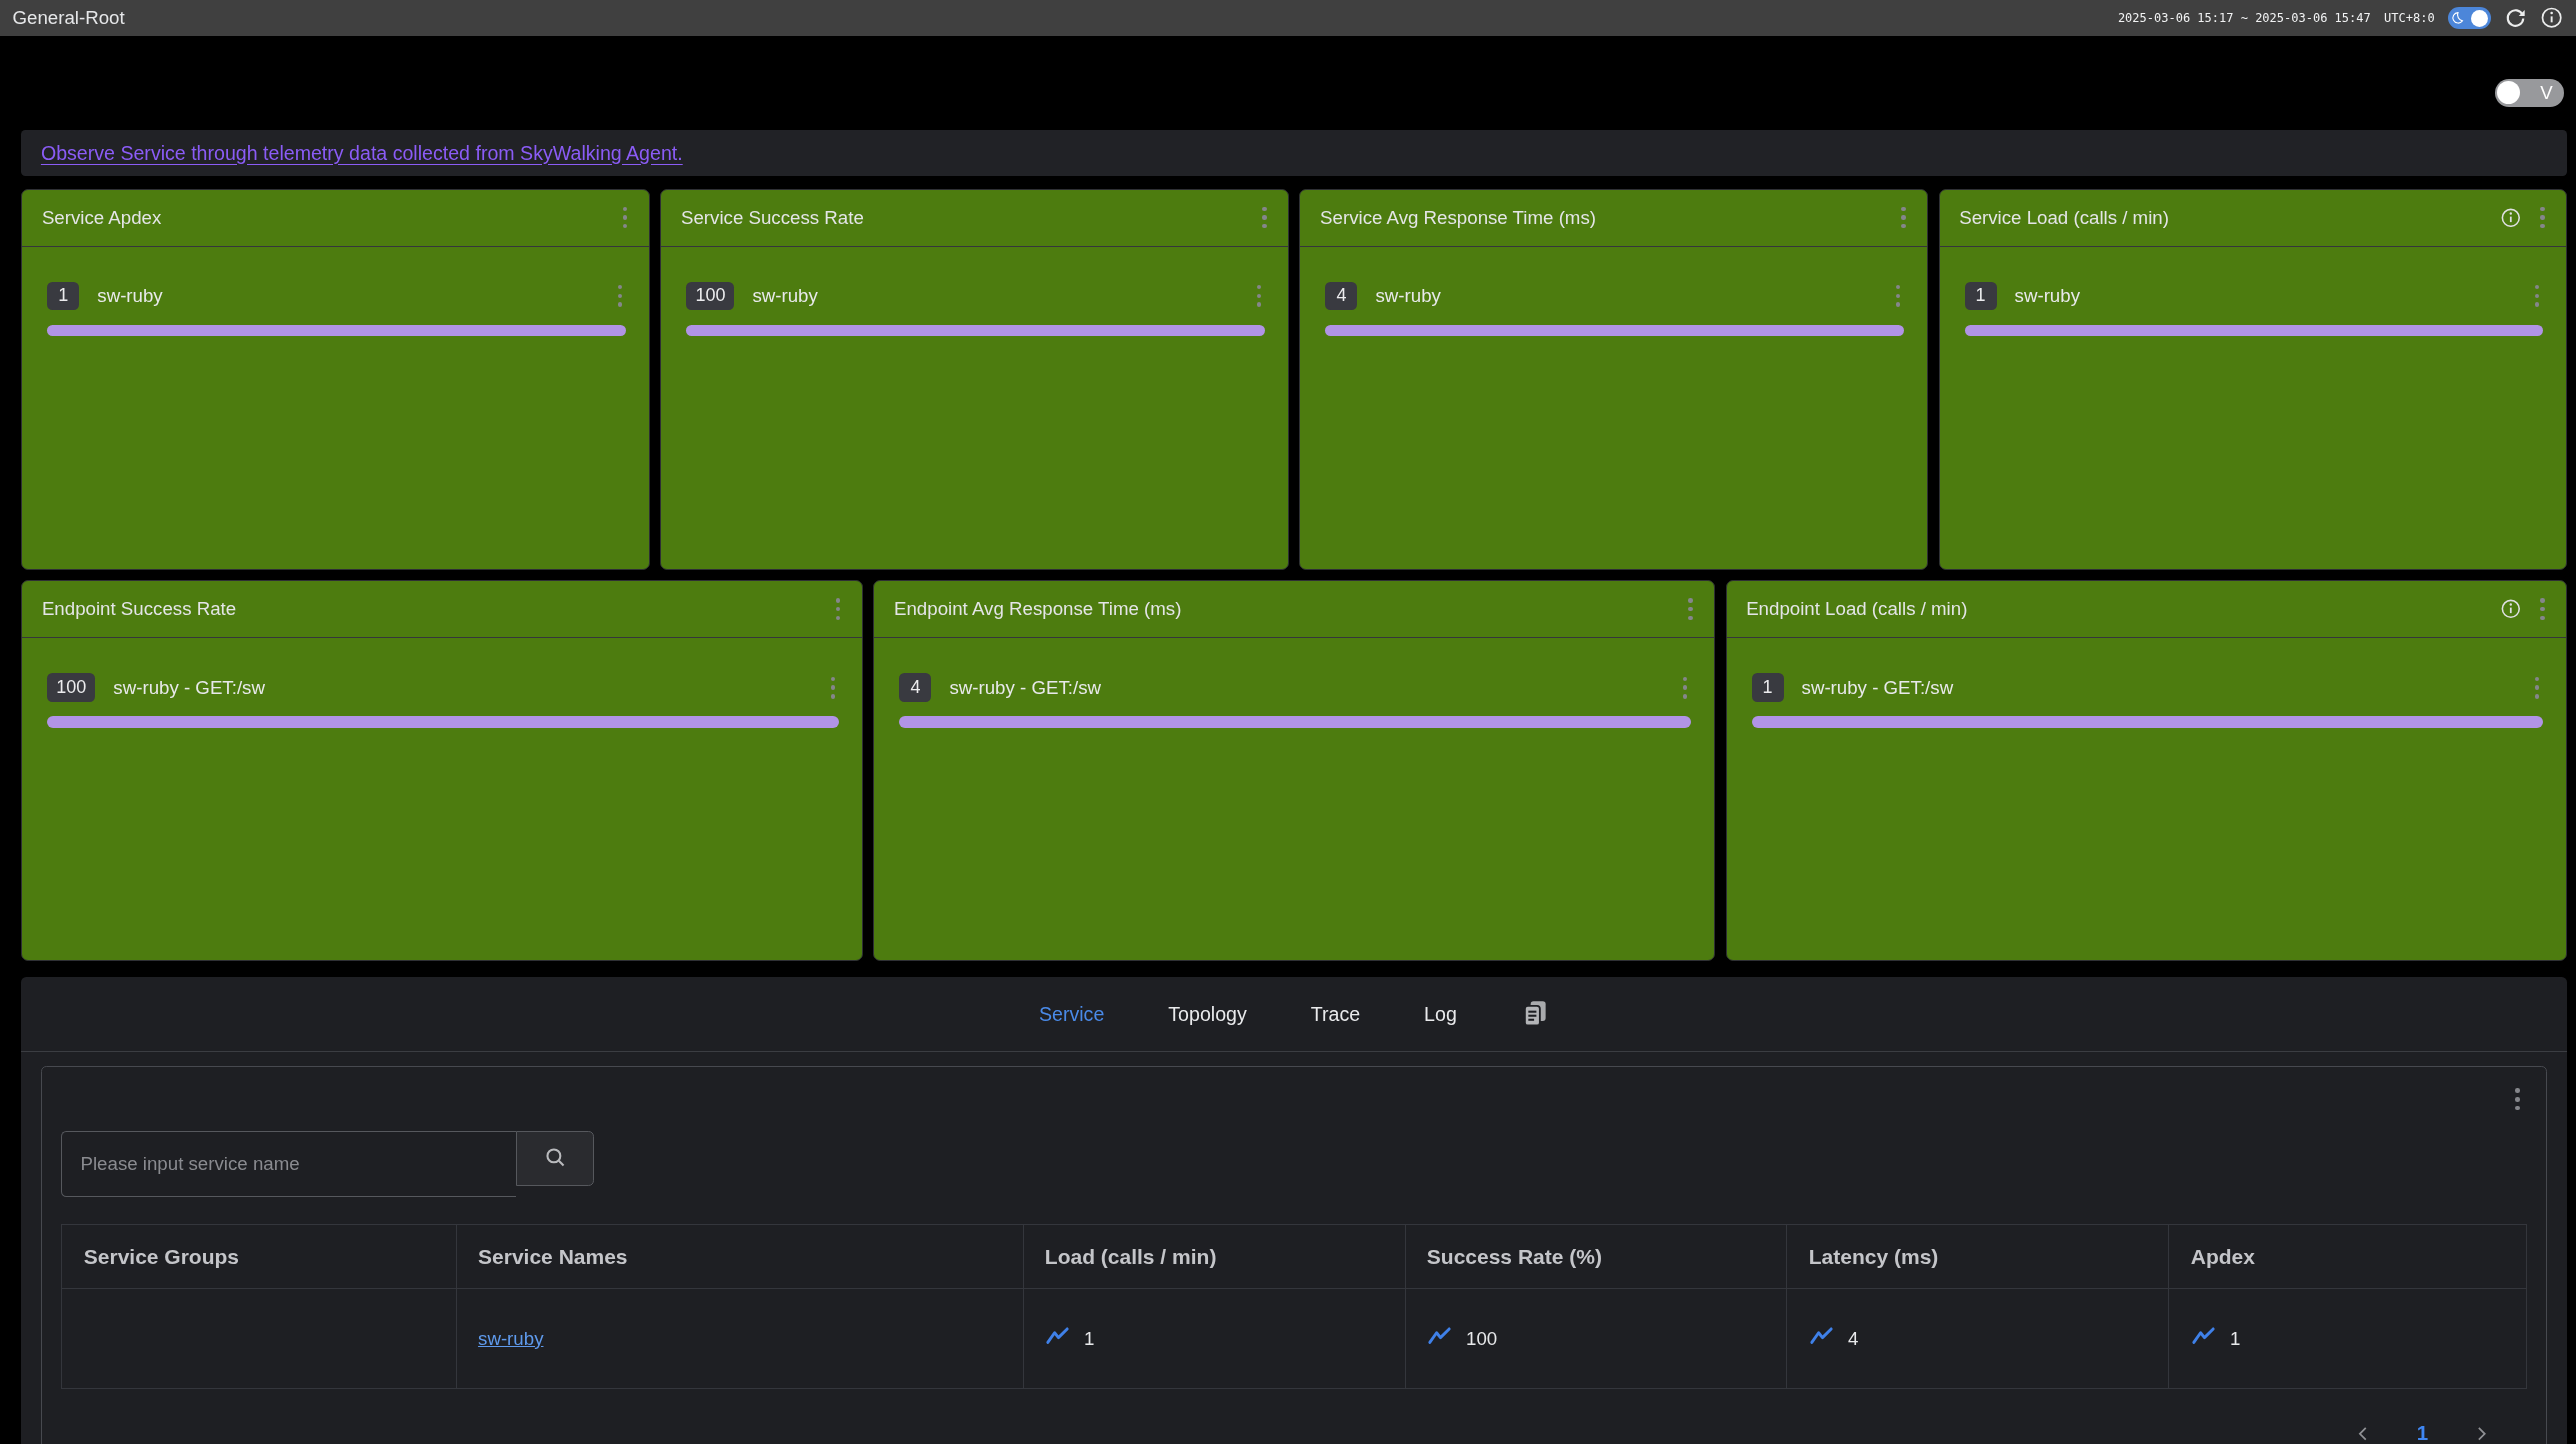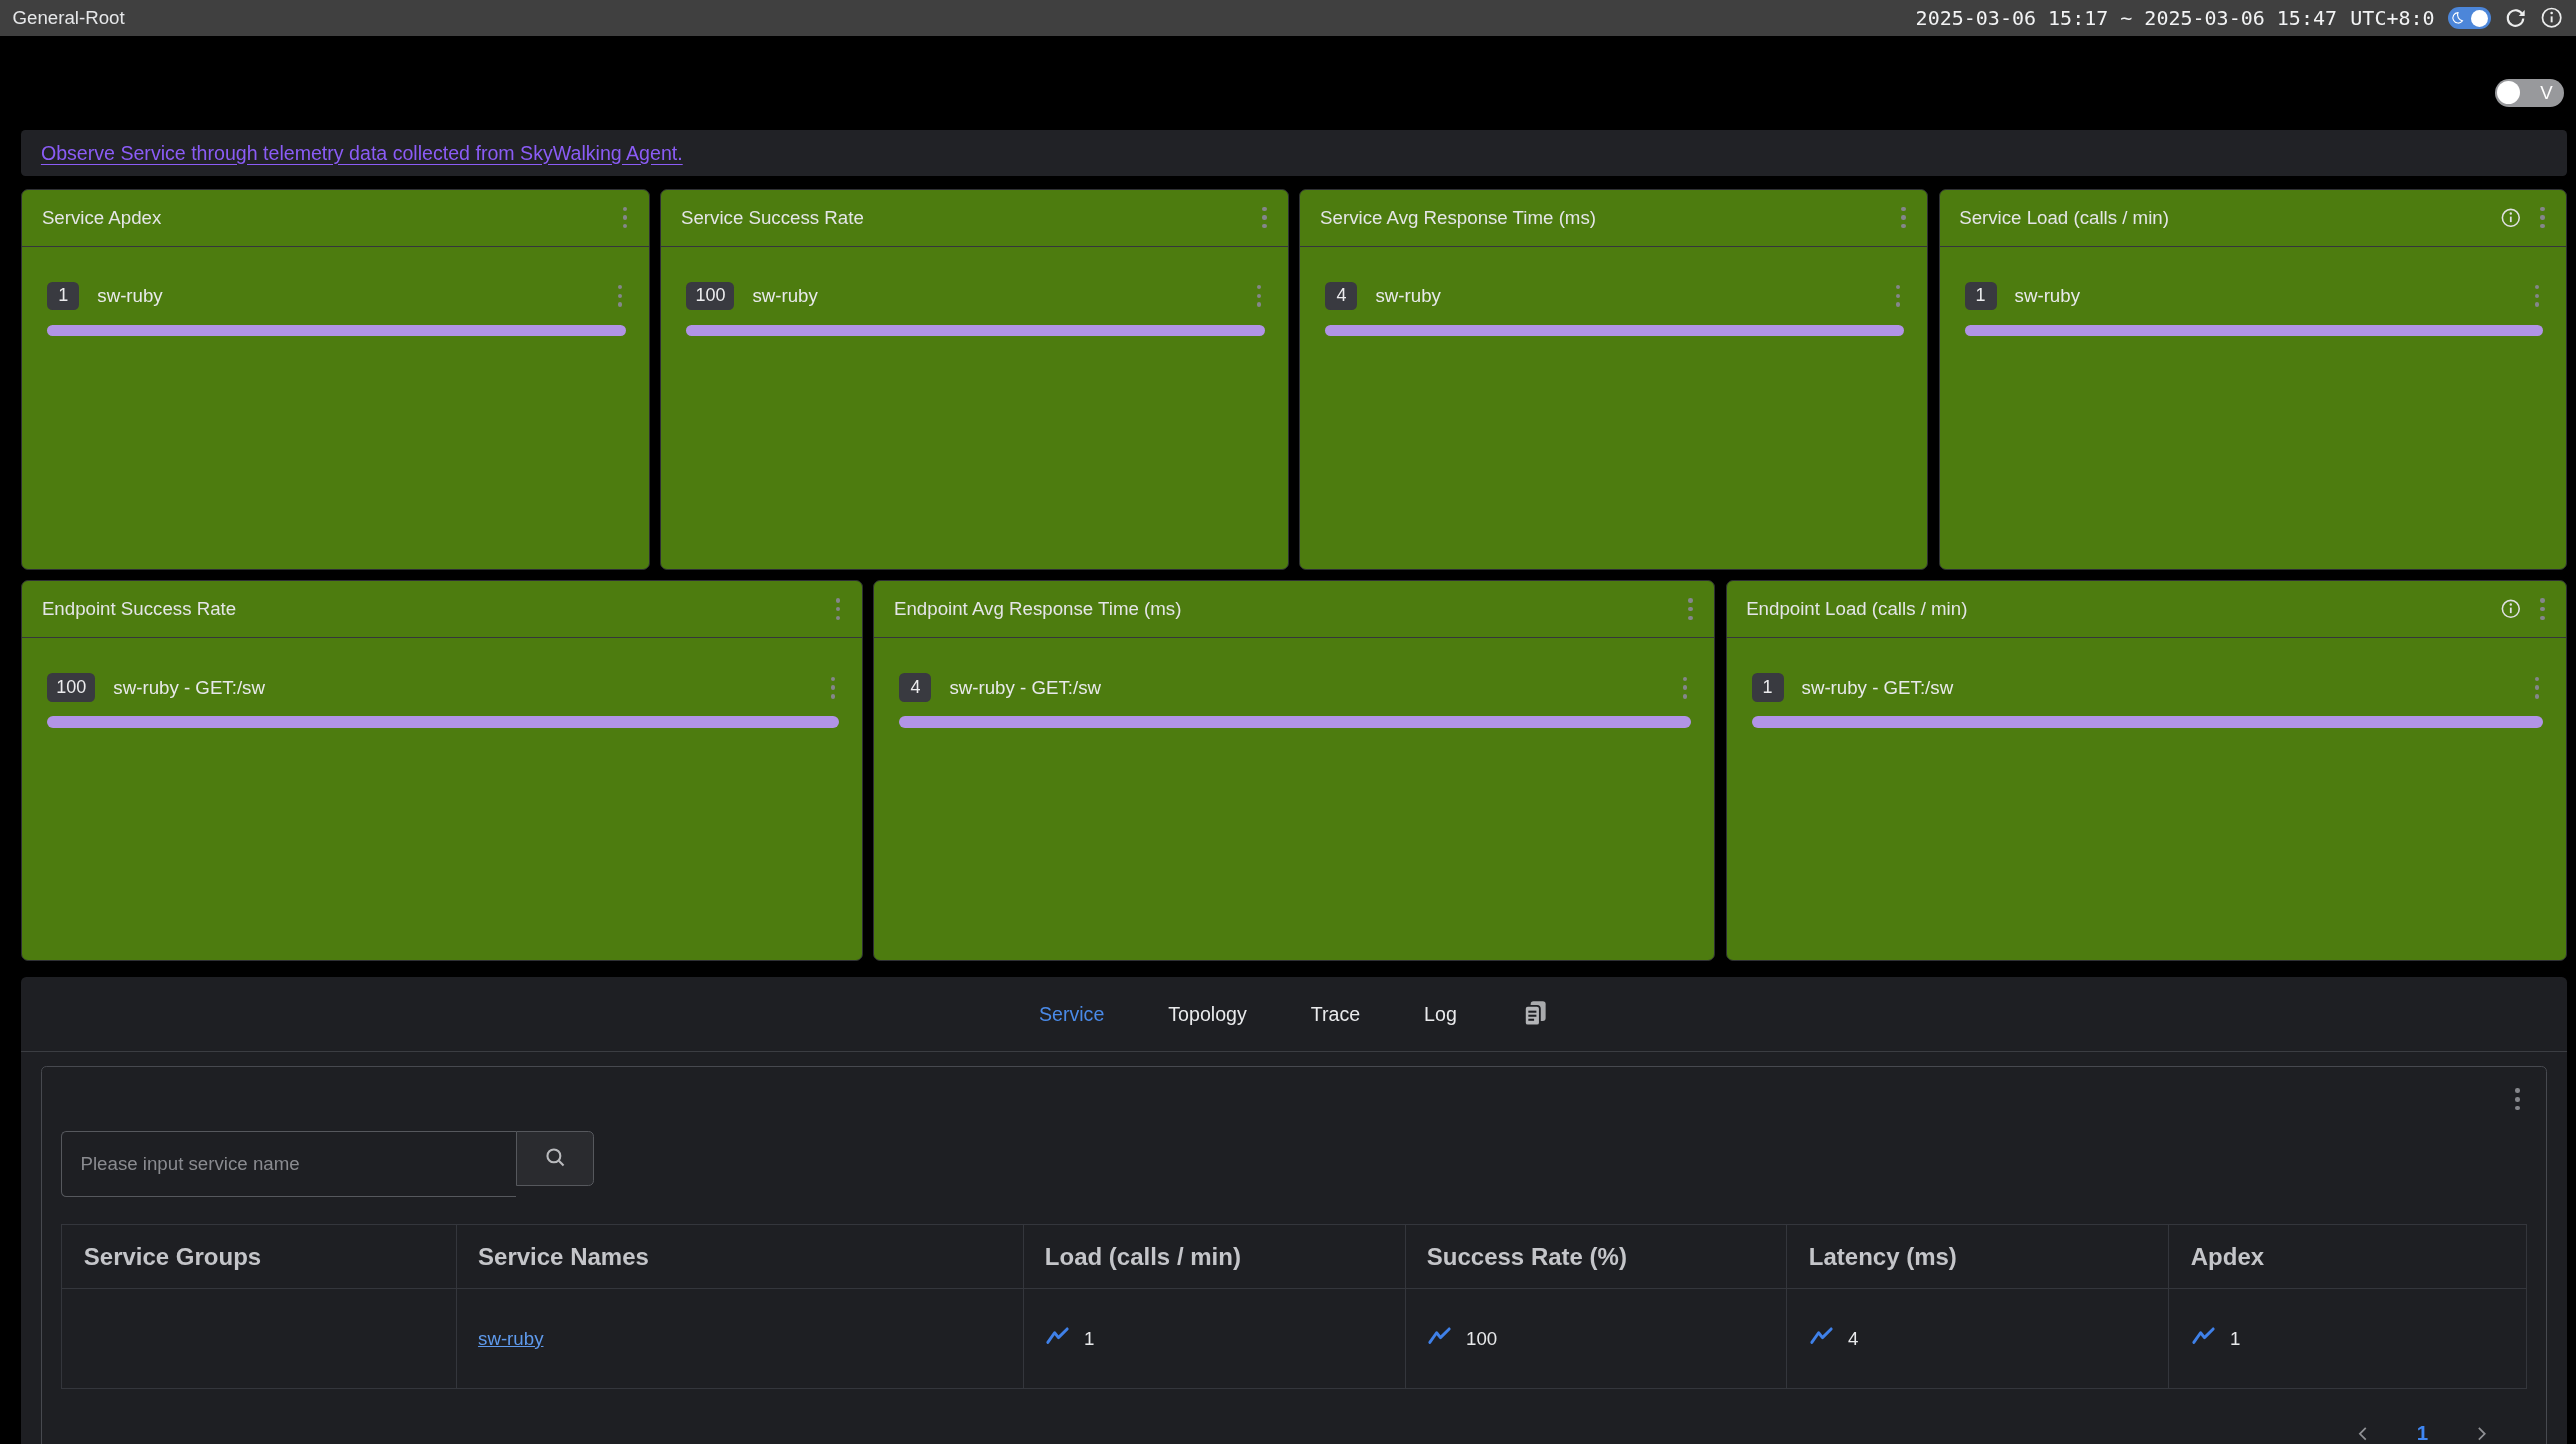--- a/index.html
+++ b/index.html
@@ -4,21 +4,21 @@
 <style>
   * { margin:0; padding:0; box-sizing:border-box; }
   html,body { width:2576px; height:1445px; overflow:hidden; background:#050505;
               font-family:"Liberation Sans", sans-serif; }
 
   
   .topbar { height:36px; background:#404040; display:flex; align-items:center;
             justify-content:space-between; padding:0 14.2px 0 12.5px; }
   .topbar-title { color:#e6e7e9; font-size:18.7px; }
   .topbar-right { display:flex; align-items:center; gap:13.3px; }
-  .time-text { font-family:"DejaVu Sans Mono", monospace; color:#f2f3f4; font-size:20px;
+  .time-text { font-family:"DejaVu Sans Mono", monospace; color:#f2f3f4; font-size:12px;
                cursor:pointer; white-space:pre; }
   .theme-toggle { width:43px; height:22px; border-radius:11.6px; background:var(--toggle_blue,#4c86d9);
                   display:flex; align-items:center; justify-content:space-between;
                   padding:0 2.7px; cursor:pointer; }
   .theme-toggle .knob { width:17px; height:17px; border-radius:50%; background:#fff; }
   .icon-btn { display:flex; align-items:center; justify-content:center; cursor:pointer; }
 
   
   .blackstrip { height:94px; background:#000; display:flex; justify-content:flex-end;
                 align-items:flex-end; padding:0 12.5px 23px 0; }
@@ -70,21 +70,21 @@
   .search-input { width:455px; height:66px; background:transparent; border:0.9px solid #56585d;
                   border-right:none; border-radius:5.3px 0 0 5.3px; color:#ec4899; font-size:18.7px;
                   padding:0 18px; outline:none; }
   .search-input::placeholder { color:#8a8b90; }
   .search-btn { width:78px; height:55px; background:#2a2b2f; border:0.9px solid #56585d;
                 border-radius:0 5.3px 5.3px 0; display:flex; align-items:center;
                 justify-content:center; cursor:pointer; }
 
   table.svc-table { width:100%; border-collapse:collapse; }
   .svc-table th { height:64px; text-align:left; padding-left:21.3px; color:#c4c5c9;
-                  font-size:24px; font-weight:bold; border:0.9px solid #34363c; }
+                  font-size:21px; font-weight:bold; border:0.9px solid #34363c; }
   .svc-table td { height:100px; padding-left:21.3px; font-size:18.7px; color:#e8e9eb;
                   border:0.9px solid #34363c; }
   .svc-link { color:var(--link_blue,#5f9aec); text-decoration:underline; cursor:pointer; }
   .cell-metric { display:flex; align-items:center; gap:14.2px; }
 
   .pagination { display:flex; justify-content:flex-end; align-items:center; gap:43px;
                 margin-top:32px; padding-right:36px; }
   .page-arrow { cursor:pointer; display:flex; align-items:center; }
   .page-num { color:#3f86f2; font-size:20.5px; font-weight:bold; cursor:pointer; }
 

